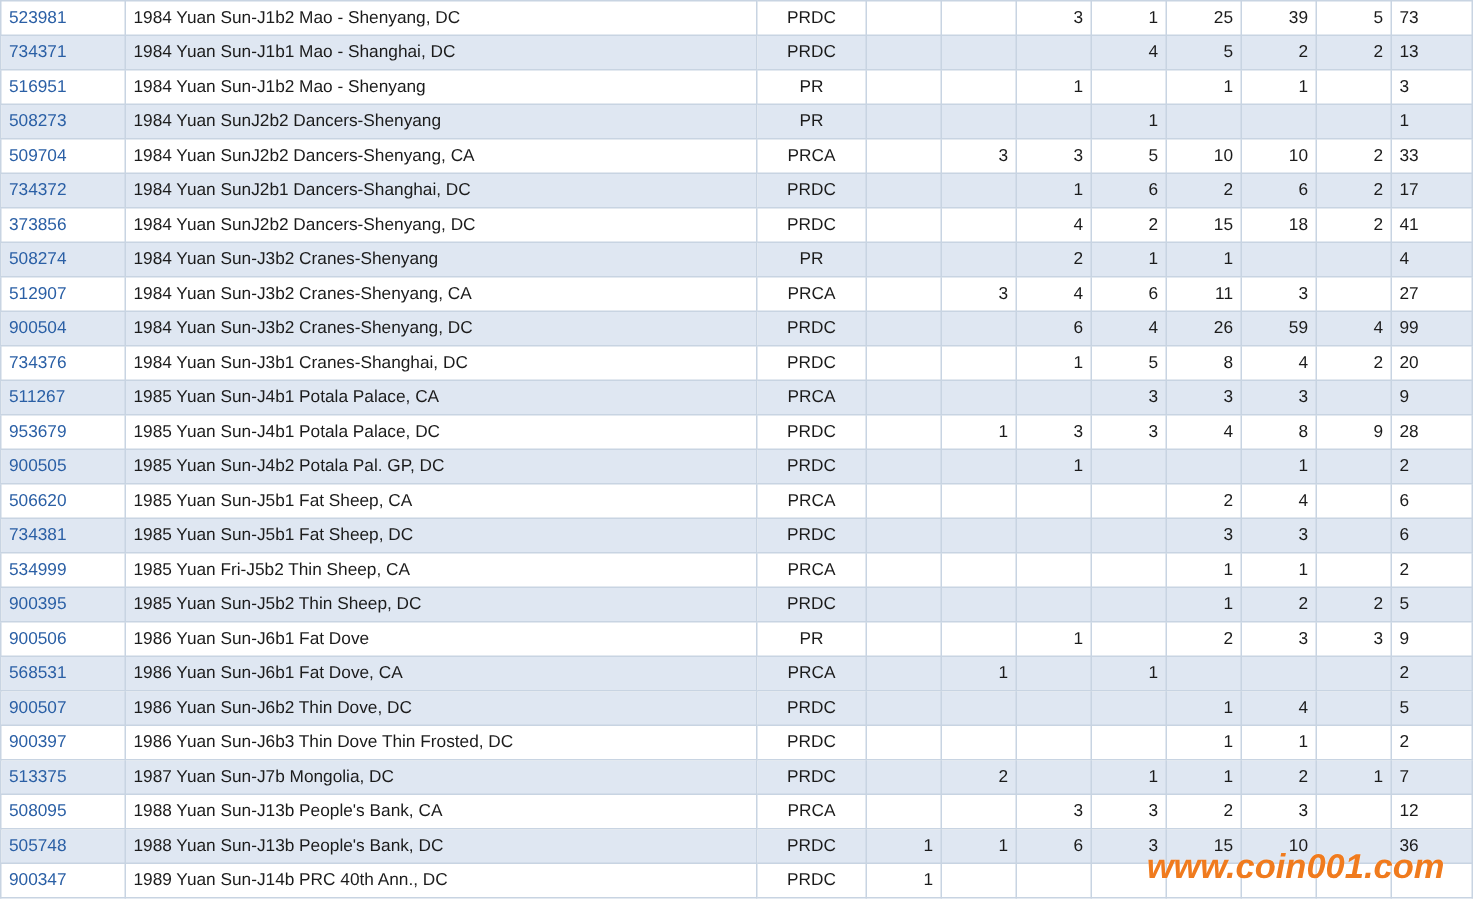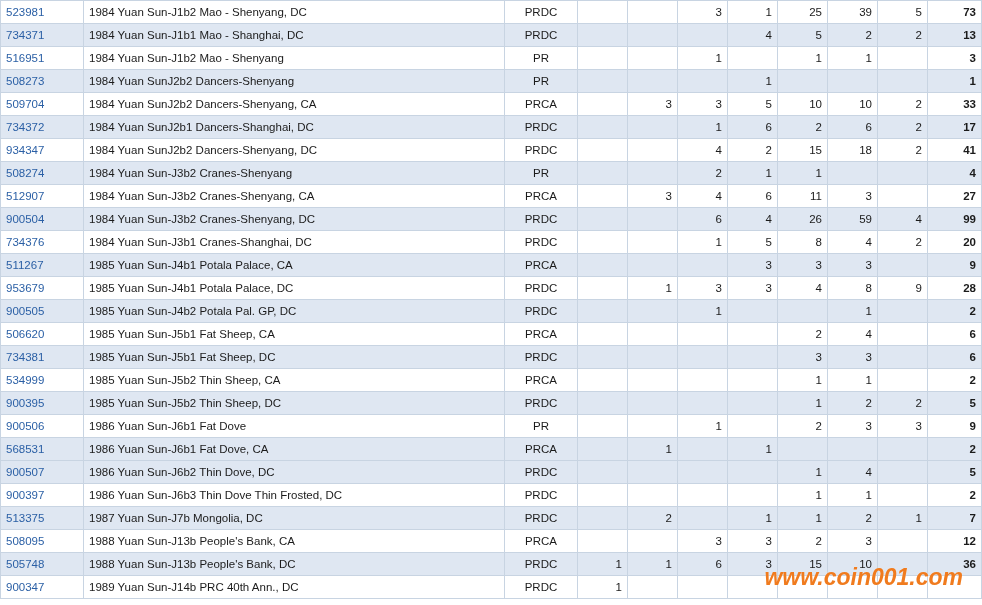--- a/index.html
+++ b/index.html
@@ -52,24 +52,22 @@
     color: #1b1b1b;
   }
   td.cell-num {
     width: 39px;
     text-align: right;
     padding-right: 7px;
     color: #1b1b1b;
   }
   td.cell-total {
     width: auto;
-    text-align: right;
     padding-right: 10px;
     color: #1b1b1b;
-    font-weight: bold;
   }
   .watermark {
     position: absolute;
     right: 19px;
     bottom: 14px;
     font-family: "Liberation Sans", sans-serif;
     font-size: 23px;
     font-weight: bold;
     font-style: italic;
     color: #f07b1e;
@@ -155,21 +153,21 @@
         <td class="cell-num"></td>
         <td class="cell-num"></td>
         <td class="cell-num">1</td>
         <td class="cell-num">6</td>
         <td class="cell-num">2</td>
         <td class="cell-num">6</td>
         <td class="cell-num">2</td>
         <td class="cell-total">17</td>
       </tr>
       <tr class="row-odd">
-        <td class="cell-id">934347</td>
+        <td class="cell-id">373856</td>
         <td class="cell-desc">1984 Yuan SunJ2b2 Dancers-Shenyang, DC</td>
         <td class="cell-grade">PRDC</td>
         <td class="cell-num"></td>
         <td class="cell-num"></td>
         <td class="cell-num">4</td>
         <td class="cell-num">2</td>
         <td class="cell-num">15</td>
         <td class="cell-num">18</td>
         <td class="cell-num">2</td>
         <td class="cell-total">41</td>
@@ -286,21 +284,21 @@
         <td class="cell-num"></td>
         <td class="cell-num"></td>
         <td class="cell-num"></td>
         <td class="cell-num">3</td>
         <td class="cell-num">3</td>
         <td class="cell-num"></td>
         <td class="cell-total">6</td>
       </tr>
       <tr class="row-odd">
         <td class="cell-id">534999</td>
-        <td class="cell-desc">1985 Yuan Sun-J5b2 Thin Sheep, CA</td>
+        <td class="cell-desc">1985 Yuan Fri-J5b2 Thin Sheep, CA</td>
         <td class="cell-grade">PRCA</td>
         <td class="cell-num"></td>
         <td class="cell-num"></td>
         <td class="cell-num"></td>
         <td class="cell-num"></td>
         <td class="cell-num">1</td>
         <td class="cell-num">1</td>
         <td class="cell-num"></td>
         <td class="cell-total">2</td>
       </tr>

